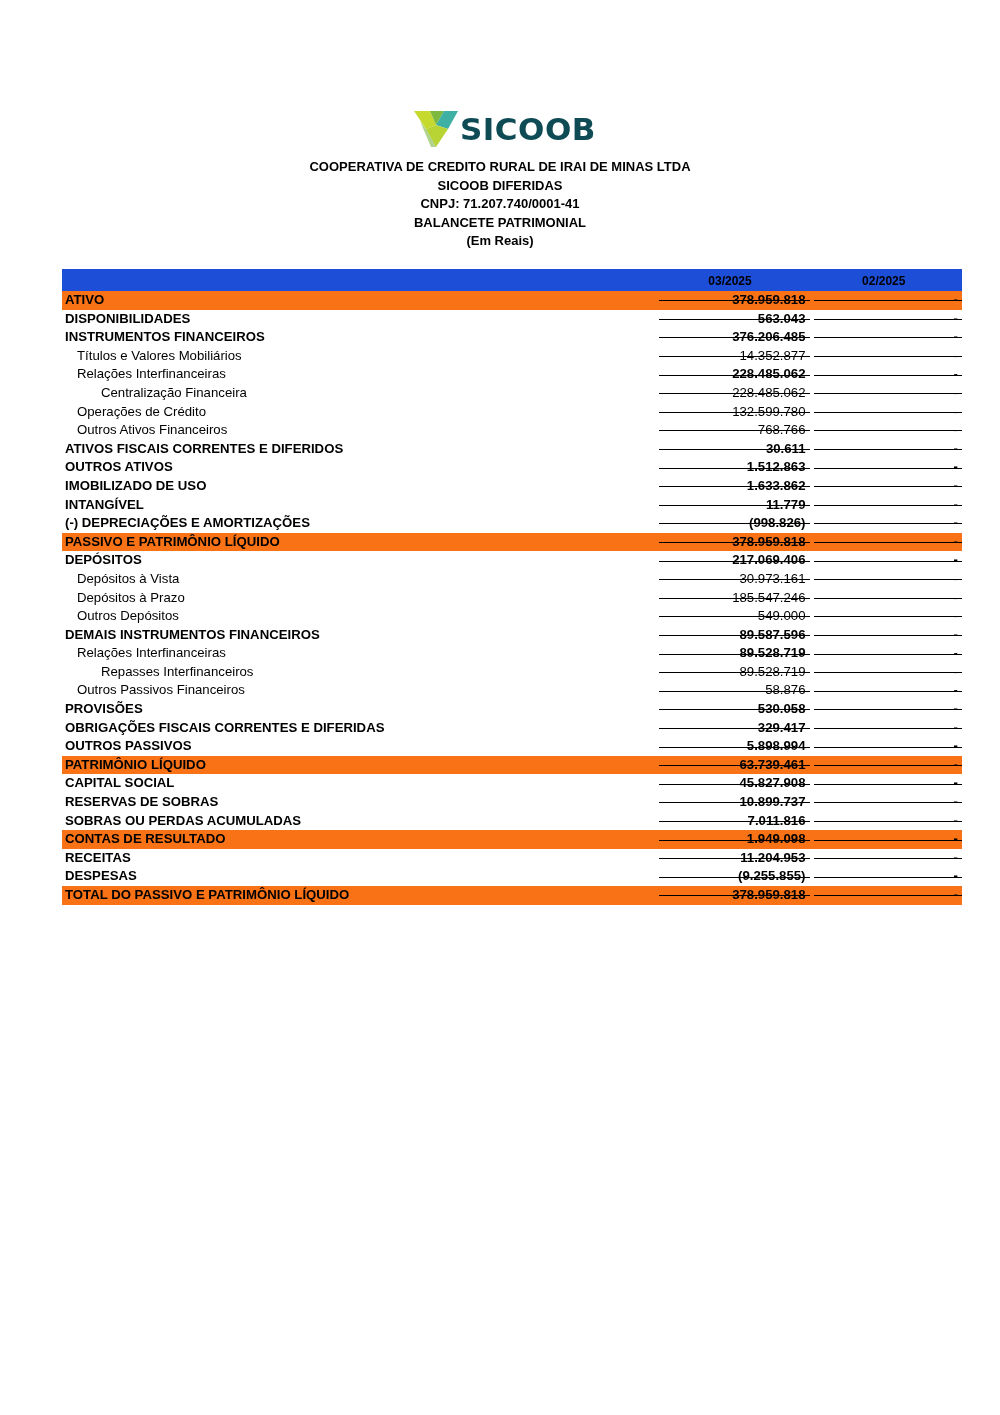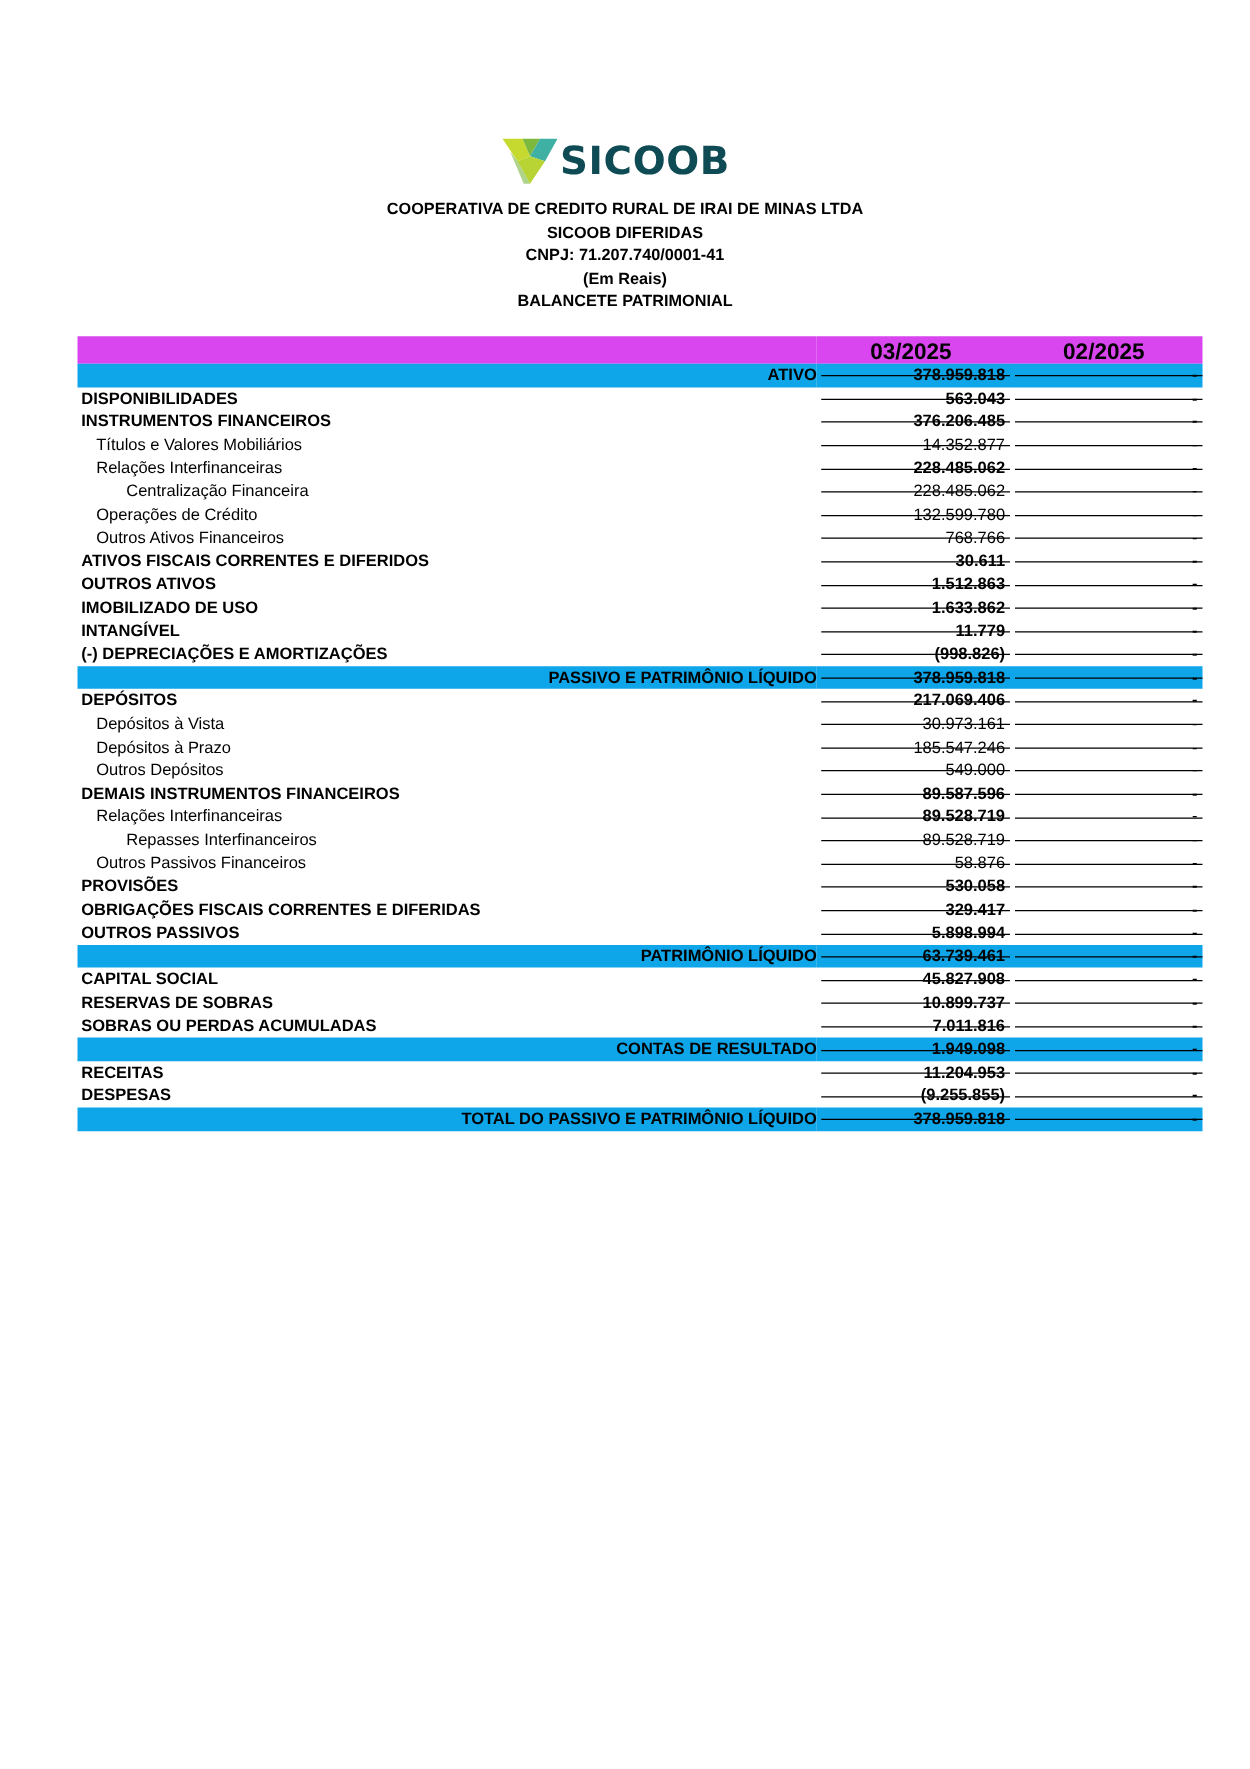--- a/index.html
+++ b/index.html
@@ -1,29 +1,29 @@
 <!DOCTYPE html>
 <html><head>
 <meta charset="utf-8">
 <style>
   html, body { margin:0; padding:0; background:#ffffff; }
   body { width:1000px; height:1415px; position:relative; font-family:"Liberation Sans", sans-serif; color:#000; }
-  .logo { position:absolute; left:402px; top:108px; width:190px; height:42px; display:flex; align-items:center;text-align:right; }
+  .logo { position:absolute; left:414px; top:108px; width:190px; height:42px; display:flex; align-items:center;text-align:right; }
   .logo svg { width:44px; height:40px; }
   .logo-text { font-family:"DejaVu Sans", sans-serif; font-weight:bold; font-size:31px; color:#0e4b54; letter-spacing:0.5px; margin-left:2px; line-height:40px; }
   .header { position:absolute; left:0; width:1000px; top:158px; text-align:center; font-weight:bold; font-size:13px; line-height:18.6px; }
   .header div { white-space:nowrap; }
   table { position:absolute; left:62px; top:269px; width:900px; border-collapse:collapse; font-size:13.2px; }
   td { padding:0; height:18.6px; line-height:18.6px; white-space:nowrap; }
   td.label { width:578px; padding-left:3px; }
   td.v1 { width:158px; text-align:right; padding-right:4px; }
   td.v2 { width:158px; text-align:right; padding-right:4px; }
-  tr.hdr td { height:22px; font-weight:bold; font-size:18px; vertical-align:bottom; text-align:center; background:#d946ef; }
+  tr.hdr td { height:22px; font-weight:bold; font-size:12px; vertical-align:bottom; text-align:center; background:#1d4ed8; }
   tr.hdr td.v1, tr.hdr td.v2 { text-align:center; }
-  tr.shade td { background:#0ea5e9;text-align:right; }
+  tr.shade td { background:#f97316; }
   tr.bold td { font-weight:bold; }
   tr.l1 td.label { padding-left:15px; }
   tr.l2 td.label { padding-left:39px; }
   .num { position:relative; display:block; }
   .num .line { position:absolute; left:0; right:-4px; top:50%; height:1px; background:#000; }
   .num .txt { position:relative; background:transparent; }
   td.v1 .num .line { left:4px; }
   td.v2 .num .line { left:4px; }
 </style>
 </head>
@@ -37,22 +37,22 @@
     <polygon points="12,20 22,16 34,20 22,38" fill="#b8d334"></polygon>
     <polygon points="12,20 22,38 17,38 6,12" fill="#7db83f" opacity="0.6"></polygon>
   </svg>
   <span class="logo-text">SICOOB</span>
 </div>
 
 <div class="header">
   <div>COOPERATIVA DE CREDITO RURAL DE IRAI DE MINAS LTDA</div>
   <div>SICOOB DIFERIDAS</div>
   <div>CNPJ: 71.207.740/0001-41</div>
+  <div>BALANCETE PATRIMONIAL</div>
   <div>(Em Reais)</div>
-  <div>BALANCETE PATRIMONIAL</div>
 </div>
 
 <table>
   <thead>
     <tr class="hdr">
       <td class="label"></td>
       <td class="v1">03/2025</td>
       <td class="v2">02/2025</td>
     </tr>
   </thead>

